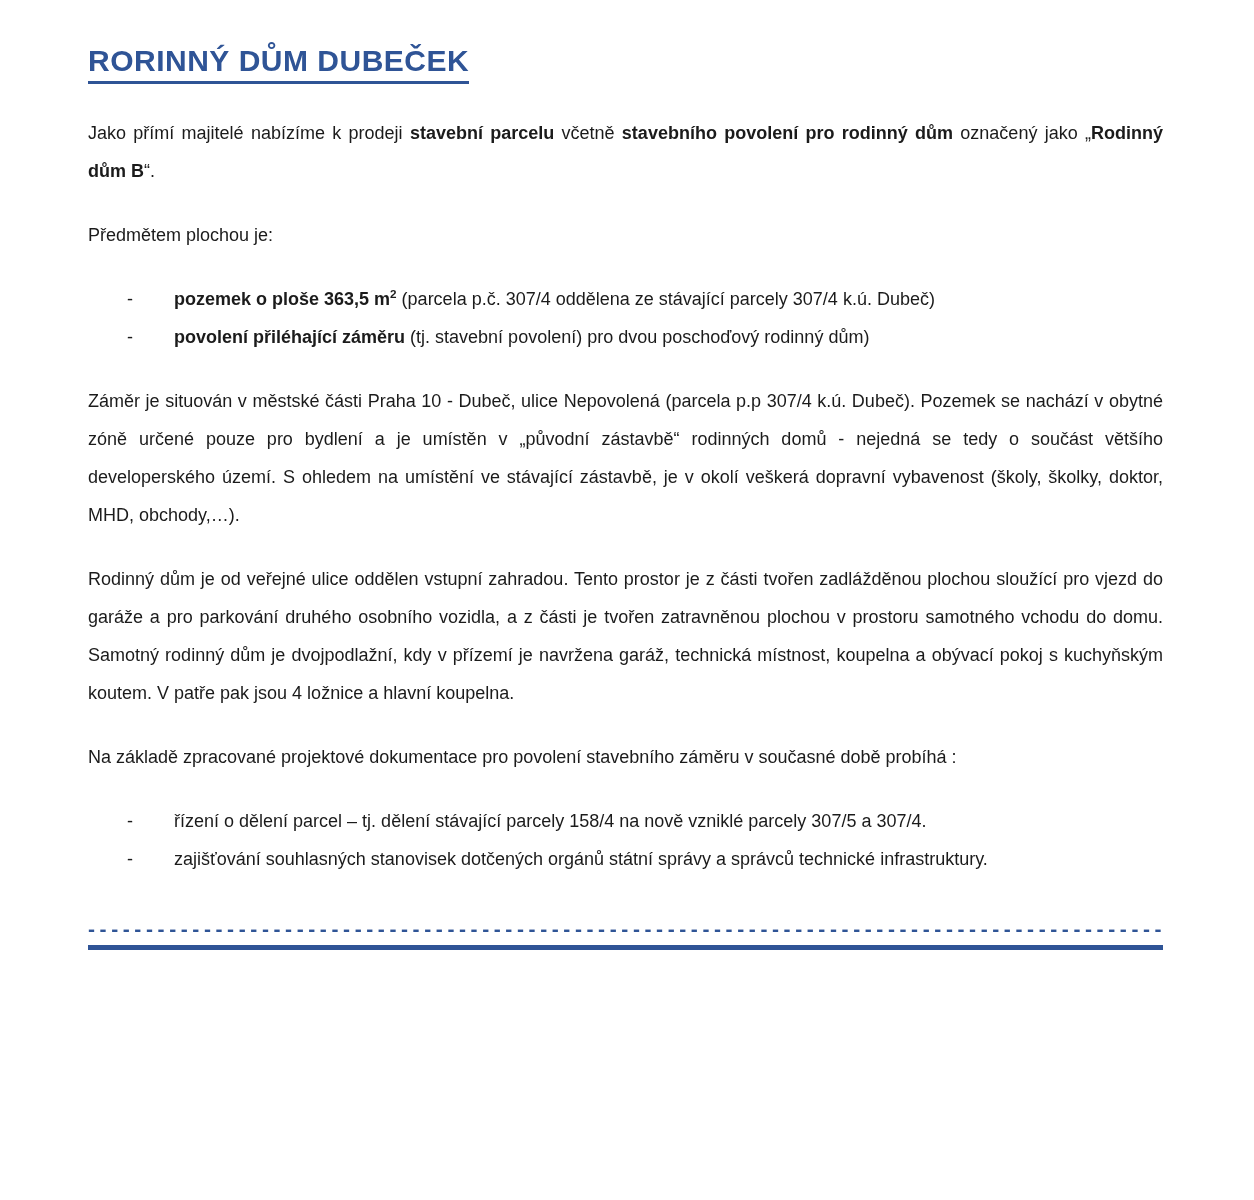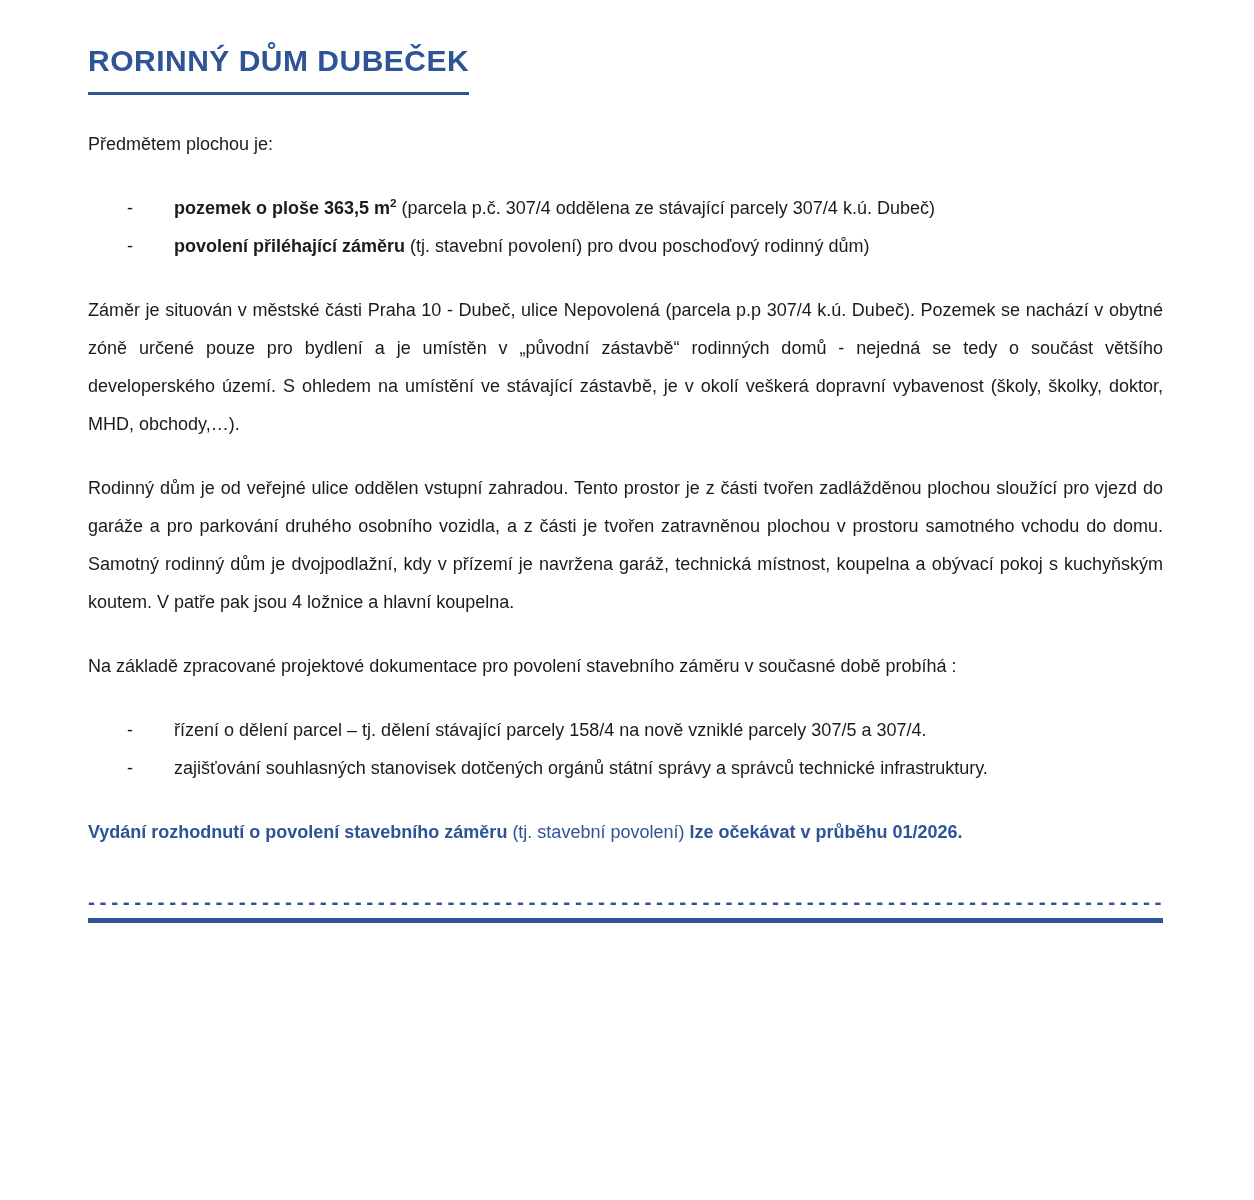--- a/index.html
+++ b/index.html
@@ -18,21 +18,21 @@
     padding: 44px 91px 0 88px;
     box-sizing: border-box;
   }
   .doc-title {
     display: inline-block;
     font-size: 30px;
     font-weight: bold;
     color: #2f5496;
     letter-spacing: 0.5px;
     border-bottom: 3px solid #2f5496;
-    padding-bottom: 14px;
+    padding-bottom: 3px;
     margin: 0 0 30px 0;
   }
   .para {
     font-size: 18px;
     line-height: 38px;
     text-align: justify;
     margin: 0 0 26px 0;
   }
   .para.accent {
     color: #2f5496;
@@ -80,20 +80,21 @@
     margin-top: 9px;
   }
 </style>
 </head>
 <body>
 
 <div class="page">
 
   <h1 class="doc-title">RORINNÝ DŮM DUBEČEK</h1>
 
+  <p class="para"><span>Jako přímí majitelé nabízíme k prodeji </span><span class="b">stavební parcelu</span><span> včetně </span><span class="b">stavebního povolení pro rodinný dům</span><span> označený jako „</span><span class="b">Rodinný dům B</span><span>“.</span></p>
 
   <p class="para"><span>Předmětem plochou je:</span></p>
 
   <ul class="dash-list">
     <li>
       <span class="marker">-</span>
       <span class="li-text"><span class="b">pozemek o ploše 363,5 m</span><sup class="b">2</sup><span> (parcela p.č. 307/4 oddělena ze stávající parcely 307/4 k.ú. Dubeč)</span></span>
     </li>
     <li>
       <span class="marker">-</span>
@@ -111,20 +112,19 @@
     <li>
       <span class="marker">-</span>
       <span class="li-text"><span>řízení o dělení parcel – tj. dělení stávající parcely 158/4 na nově vzniklé parcely 307/5 a 307/4.</span></span>
     </li>
     <li>
       <span class="marker">-</span>
       <span class="li-text"><span>zajišťování souhlasných stanovisek dotčených orgánů státní správy a správců technické infrastruktury.</span></span>
     </li>
   </ul>
 
-  <p class="para accent"><span class="b">Vydání rozhodnutí o povolení stavebního záměru</span><span> (tj. stavební povolení) </span><span class="b">lze očekávat v průběhu 01/2026.</span></p>
 
 
   <div class="divider-dashes">-----------------------------------------------------------------------------------------------</div>
 
   <div class="divider-rule"></div>
 
 </div>
 
 </body></html>

